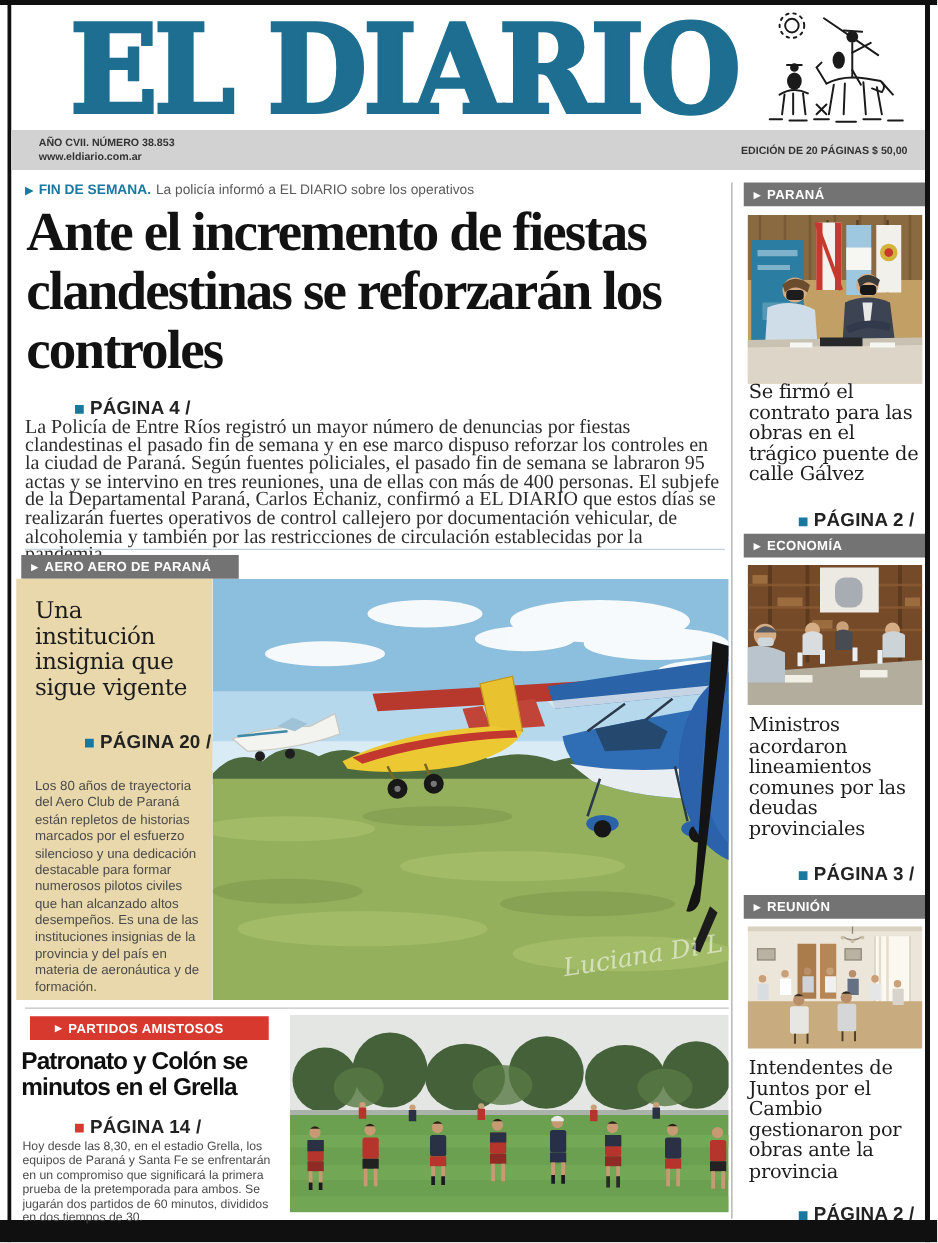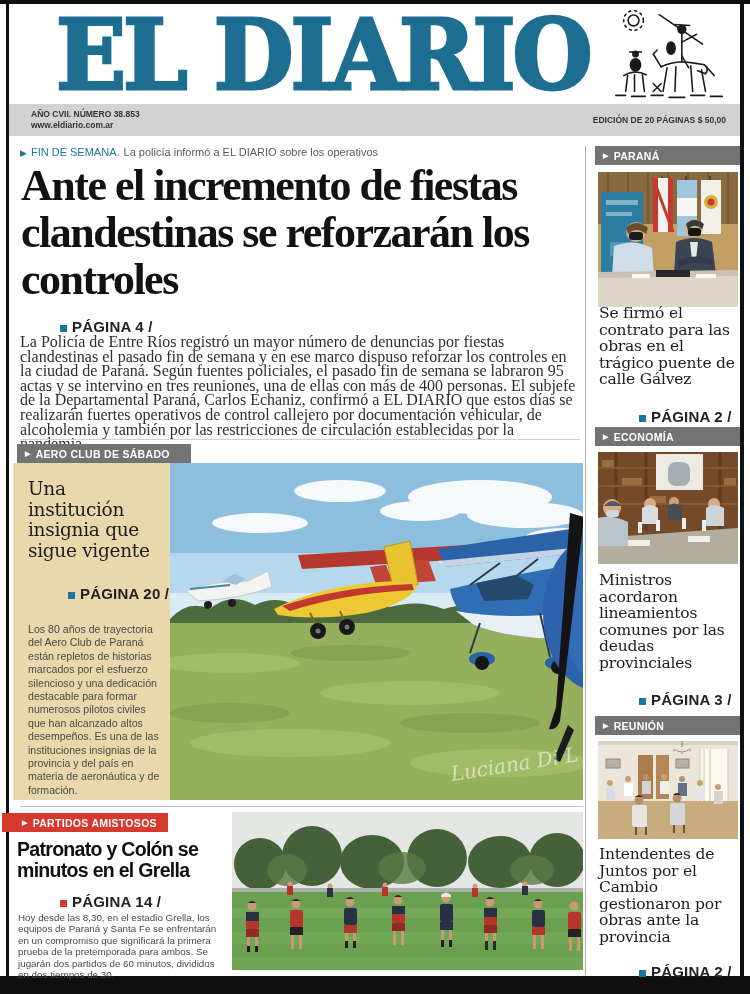--- a/index.html
+++ b/index.html
@@ -17,21 +17,21 @@
       -webkit-text-stroke:3px #1d6e90;transform:scaleY(1.06);transform-origin:left top;white-space:nowrap;}
   .quijote{left:602px;top:4px;width:136px;height:100px;}
   .datebar{left:9px;top:104px;width:731px;height:32px;background:#d2d2d2;}
   .db-left{position:absolute;left:22px;top:5px;font-size:8.5px;font-weight:bold;color:#333;line-height:11px;}
   .db-center{position:absolute;left:0;right:0;top:9px;text-align:center;font-size:12.5px;
       font-weight:bold;color:#1e1e1e;letter-spacing:.2px;}
   .db-right{position:absolute;right:14px;top:11px;font-size:8.5px;font-weight:bold;color:#333;}
   
   .kicker{left:20px;top:146px;font-size:11px;color:#5a5a5a;white-space:nowrap;}
   .kicker .tri{color:#1878a0;font-size:9px;margin-right:4px;}
-  .kicker .klabel{color:#1878a0;font-weight:normal;margin-right:4px;text-align:center;}
+  .kicker .klabel{color:#1878a0;font-weight:bold;margin-right:4px;text-align:center;}
   .headline-main{left:21px;top:162px;width:560px;font-family:"Liberation Serif",serif;
       font-weight:bold;font-size:44px;line-height:47px;letter-spacing:-1.5px;color:#121212;}
   .pageref{position:absolute;font-size:15px;font-weight:bold;color:#222;letter-spacing:.2px;margin-left:40px;}
   .sq{display:inline-block;width:7px;height:7px;background:#1878a0;margin-right:5px;}
   .sq.red{background:#d8392f;}
   .lead-body{left:20px;top:335px;width:558px;font-family:"Liberation Serif",serif;
       font-size:16px;line-height:14.6px;color:#2e2e2e;}
   .hrule{height:1px;background:#c6d3da;}
   
   .secbar{position:absolute;height:19px;color:#fff;font-weight:bold;font-size:10.5px;
@@ -108,21 +108,21 @@
   </div>
   <div class="abs headline-main">Ante el incremento de fiestas clandestinas se reforzarán los controles</div>
   <div class="pageref" style="left:20px;top:318px;">
     <span class="sq"></span><span>PÁGINA 4 /</span>
   </div>
   <div class="abs lead-body">La Policía de Entre Ríos registró un mayor número de denuncias por fiestas clandestinas el pasado fin de semana y en ese marco dispuso reforzar los controles en la ciudad de Paraná. Según fuentes policiales, el pasado fin de semana se labraron 95 actas y se intervino en tres reuniones, una de ellas con más de 400 personas. El subjefe de la Departamental Paraná, Carlos Echaniz, confirmó a EL DIARIO que estos días se realizarán fuertes operativos de control callejero por documentación vehicular, de alcoholemia y también por las restricciones de circulación establecidas por la pandemia.</div>
   <div class="abs hrule" style="left:20px;top:439px;width:560px;"></div>
 
   <div class="secbar tealbg" style="left:17px;top:444px;width:174px;">
     <span class="tri">▶</span>
-      <span>AERO CLUB DE SÁBADO</span>
+      <span>AERO AERO DE PARANÁ</span>
   </div>
   <div class="abs beige"></div>
   <div class="abs aero-headline">Una institución insignia que sigue vigente</div>
   <div class="pageref" style="left:28px;top:585px;">
     <span class="sq"></span><span>PÁGINA 20 /</span>
   </div>
   <div class="abs aero-body">Los 80 años de trayectoria del Aero Club de Paraná están repletos de historias marcados por el esfuerzo silencioso y una dedicación destacable para formar numerosos pilotos civiles que han alcanzado altos desempeños. Es una de las instituciones insignias de la provincia y del país en materia de aeronáutica y de formación.</div>
 
   <div class="abs photo" style="left:170px;top:463px;width:413px;height:337px;">
     <svg width="413" height="337" viewBox="0 0 413 337" preserveAspectRatio="none">
@@ -179,21 +179,21 @@
       <ellipse cx="428" cy="150" rx="55" ry="78" fill="#2b62ab"></ellipse>
       <ellipse cx="432" cy="150" rx="40" ry="70" fill="#3a74c0" opacity=".6"></ellipse>
       <path d="M400,50 L414,54 L390,258 Q386,268 379,266 L386,244 Z" fill="#141414"></path>
       <path d="M398,262 l-14,34 6,3 14,-32 Z" fill="#1c1c1c"></path>
     </svg>
     <div class="wm">Luciana Di L</div>
   </div>
 
   <div class="abs hrule" style="left:20px;top:806px;width:563px;background:#c2c2c2;"></div>
 
-  <div class="secbar redbg" style="left:2px;top:813px;width:166px;padding-left:20px;">
+  <div class="secbar redbg" style="left:24px;top:813px;width:191px;padding-left:20px;">
     <span class="tri">▶</span>
       <span>PARTIDOS AMISTOSOS</span>
   </div>
   <div class="abs sports-headline">Patronato y Colón se minutos en el Grella</div>
   <div class="pageref" style="left:20px;top:893px;">
     <span class="sq red"></span><span>PÁGINA 14 /</span>
   </div>
   <div class="abs sports-body">Hoy desde las 8,30, en el estadio Grella, los equipos de Paraná y Santa Fe se enfrentarán en un compromiso que significará la primera prueba de la pretemporada para ambos. Se jugarán dos partidos de 60 minutos, divididos en dos tiempos de 30.</div>
 
   <div class="abs photo" style="left:232px;top:812px;width:351px;height:158px;">

